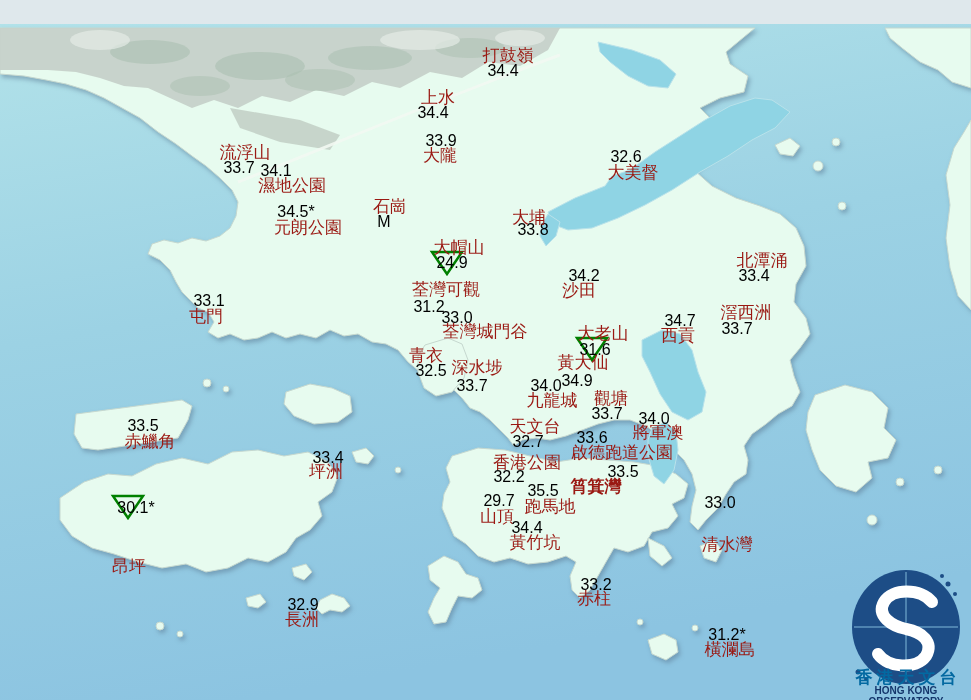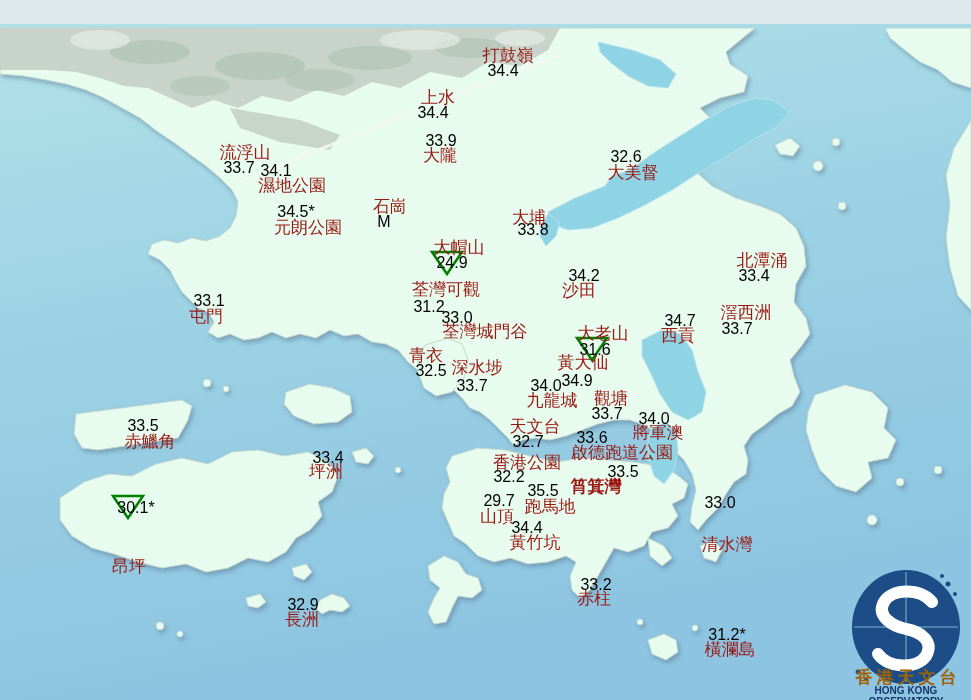--- a/index.html
+++ b/index.html
@@ -18,21 +18,21 @@
   #labels{position:absolute;left:0;top:0;width:971px;height:700px;z-index:3;pointer-events:none;}
   .stn-name{position:absolute;transform:translate(-50%,-50%);
             font-family:"Liberation Serif","DejaVu Serif",serif;
             font-size:17px;color:var(--station-name,#9a1812);white-space:nowrap;line-height:1;}
   .stn-value{position:absolute;transform:translate(-50%,-50%);
              font-size:16px;color:var(--value,#000);white-space:nowrap;line-height:1;}
   .tri-svg{position:absolute;left:0;top:0;z-index:2;pointer-events:none;}
   .record-tri{fill:none;stroke:var(--record-triangle,#008000);stroke-width:2.5;}
   .logo-cn{position:absolute;left:848px;top:666px;width:120px;text-align:center;
            font-size:17px;font-weight:bold;letter-spacing:4px;
-           color:#a16207;z-index:4;font-family:"Liberation Serif","DejaVu Serif",serif;}
+           color:#0369a1;z-index:4;font-family:"Liberation Serif","DejaVu Serif",serif;}
   .logo-en{position:absolute;left:838px;top:685px;width:136px;text-align:center;
            font-size:10px;font-weight:bold;color:#14366b;z-index:4;
            font-family:"Liberation Sans","DejaVu Sans",sans-serif;}
 </style>
 </head>
 <body>
 
 <div class="stage">
 
   <svg class="map-svg" width="971" height="700" viewBox="0 0 971 700">

